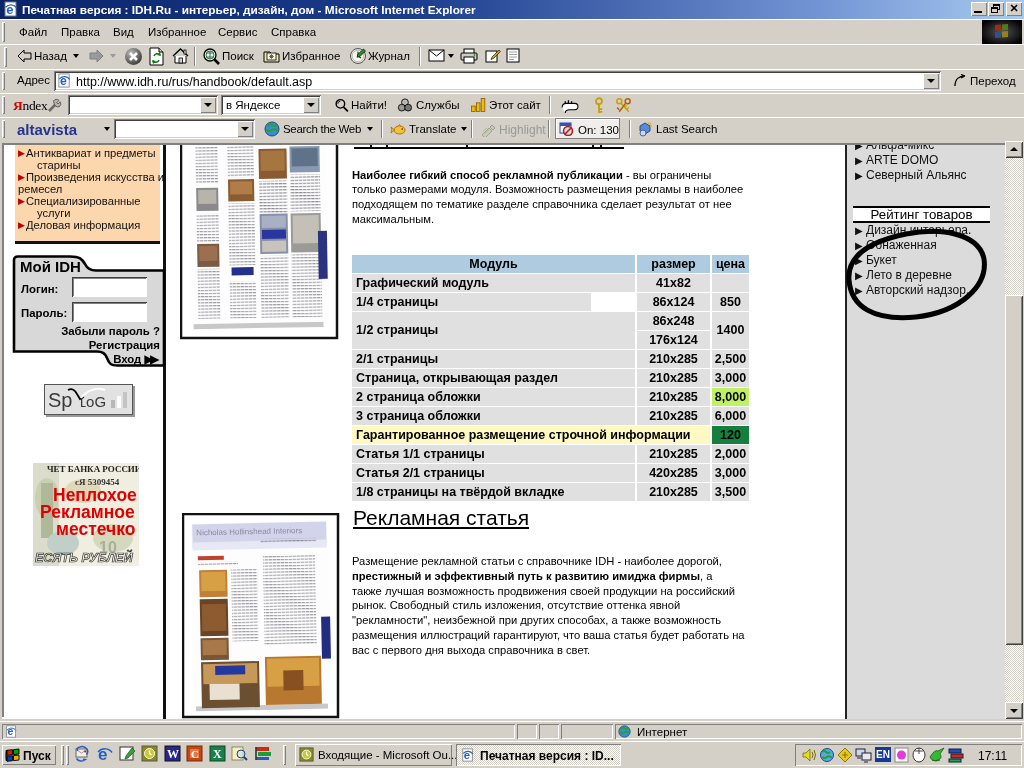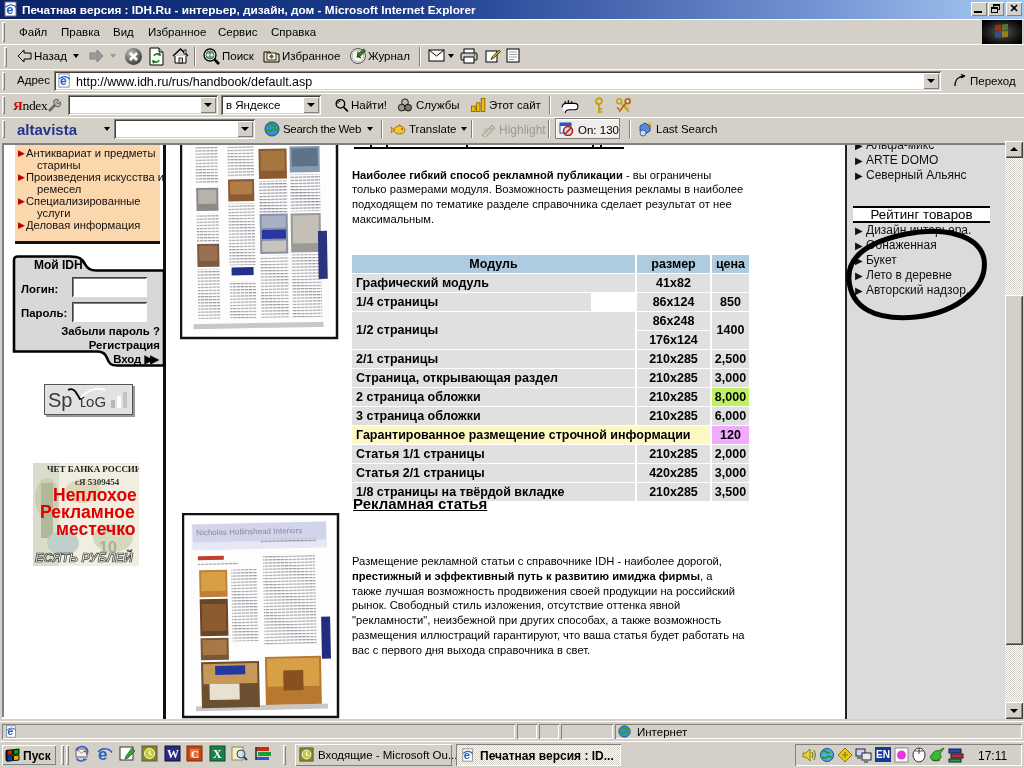--- a/index.html
+++ b/index.html
@@ -262,29 +262,29 @@
  <div class="ab" style="left:0;top:2px;width:2px;height:578px;background:#d4d0c8"></div>
  <div class="ab" style="left:2px;top:2px;width:1003px;height:576px;background:#fff;overflow:hidden" id="page">
   <div class="ab" style="left:0;top:0;width:1003px;height:2px;background:#808080;z-index:6"></div>
   <div class="ab" style="left:0;top:0;width:2px;height:574px;background:#808080;z-index:6"></div>
 
   <div class="ab" style="left:13px;top:2px;width:145px;height:96px;background:#fcd6ac"></div>
   <div class="ab" style="left:13px;top:98px;width:145px;height:3px;background:#111"></div>
   <div class="ab" style="left:161px;top:0;width:3px;height:576px;background:#111"></div>
   <div class="ab" style="left:16px;top:4px;font-size:11.2px;line-height:12px;color:#111;white-space:nowrap">
     <span class="bu">▶</span>Антиквариат и предметы<br><span style="margin-left:19px">старины</span><br>
-    <span class="bu">▶</span>Произведения искусства и<br><span style="margin-left:19px">ремесел</span><br>
+    <span class="bu">▶</span>Произведения искусства и<br><span style="">ремесел</span><br>
     <span class="bu">▶</span>Специализированные<br><span style="margin-left:19px">услуги</span><br>
     <span class="bu">▶</span>Деловая информация
   </div>
 
   <svg class="ab" style="left:9px;top:110px" width="154" height="116" viewBox="0 0 154 116">
     <path d="M3 7 Q3 3.5 7 3.5 L59 3.5 C69 3.5 71 6 74 11 Q77 17.5 85 17.5 L153 17.5 L153 112.5 L107 112.5 C99 112.5 98 110 96 105 Q94 98.5 86 98.5 L3 98.5 Z" fill="#d8d8d8" stroke="#000" stroke-width="2.6"></path>
   </svg>
-  <div class="ab" style="left:32px;top:115px;font-weight:bold;font-size:12px">Мой IDH</div>
+  <div class="ab" style="left:18px;top:115px;font-weight:bold;font-size:15px">Мой IDH</div>
   <div class="ab" style="left:19px;top:140px;font-weight:bold;font-size:11.4px">Логин:</div>
   <div class="ab" style="left:70px;top:134px;width:75px;height:20px;background:#fff;box-shadow:inset 1px 1px 0 #404040,inset -1px -1px 0 #fff,inset 2px 2px 0 #808080"></div>
   <div class="ab" style="left:19px;top:164px;font-weight:bold;font-size:11.4px">Пароль:</div>
   <div class="ab" style="left:70px;top:159px;width:75px;height:20px;background:#fff;box-shadow:inset 1px 1px 0 #404040,inset -1px -1px 0 #fff,inset 2px 2px 0 #808080"></div>
   <div class="ab" style="left:0;top:182px;width:158px;text-align:right;font-weight:bold;font-size:11.4px">Забыли пароль ?</div>
   <div class="ab" style="left:0;top:196px;width:158px;text-align:right;font-weight:bold;font-size:11.4px">Регистрация</div>
   <div class="ab" style="left:0;top:209px;width:154px;text-align:right;font-weight:bold;font-size:11.4px">Вход <span style="letter-spacing:-3px">▶▶</span></div>
 
   <div class="ab" style="left:42px;top:241px;width:89px;height:31px;background:#e2e2e2;border:1px solid #555;box-shadow:2px 2px 0 #999">
     <svg width="87" height="29" viewBox="0 0 87 29">
@@ -419,33 +419,33 @@
    <div class="ab" style="left:0;top:114px;width:283px;height:18px;background:#e0e0e0;padding:2px 0 0 4px">Страница, открывающая раздел</div>
    <div class="ab" style="left:285px;top:114px;width:73px;height:18px;background:#e0e0e0;text-align:center;padding-top:2px">210х285</div>
    <div class="ab" style="left:360px;top:114px;width:37px;height:18px;background:#e0e0e0;text-align:center;padding-top:2px">3,000</div>
    <div class="ab" style="left:0;top:133px;width:283px;height:18px;background:#e0e0e0;padding:2px 0 0 4px">2 страница обложки</div>
    <div class="ab" style="left:285px;top:133px;width:73px;height:18px;background:#e0e0e0;text-align:center;padding-top:2px">210х285</div>
    <div class="ab" style="left:360px;top:133px;width:37px;height:18px;background:#bef264;text-align:center;padding-top:2px">8,000</div>
    <div class="ab" style="left:0;top:152px;width:283px;height:18px;background:#e0e0e0;padding:2px 0 0 4px">3 страница обложки</div>
    <div class="ab" style="left:285px;top:152px;width:73px;height:18px;background:#e0e0e0;text-align:center;padding-top:2px">210х285</div>
    <div class="ab" style="left:360px;top:152px;width:37px;height:18px;background:#e0e0e0;text-align:center;padding-top:2px">6,000</div>
    <div class="ab" style="left:0;top:171px;width:358px;height:18px;background:#fef9c3;padding:2px 0 0 4px">Гарантированное размещение строчной информации</div>
-   <div class="ab" style="left:360px;top:171px;width:37px;height:18px;background:#f0abfc;text-align:center;padding-top:2px">120</div>
+   <div class="ab" style="left:360px;top:171px;width:37px;height:18px;background:#15803d;text-align:center;padding-top:2px">120</div>
    <div class="ab" style="left:0;top:190px;width:283px;height:18px;background:#e0e0e0;padding:2px 0 0 4px">Статья 1/1 страницы</div>
    <div class="ab" style="left:285px;top:190px;width:73px;height:18px;background:#e0e0e0;text-align:center;padding-top:2px">210х285</div>
    <div class="ab" style="left:360px;top:190px;width:37px;height:18px;background:#e0e0e0;text-align:center;padding-top:2px">2,000</div>
    <div class="ab" style="left:0;top:209px;width:283px;height:18px;background:#e0e0e0;padding:2px 0 0 4px">Статья 2/1 страницы</div>
    <div class="ab" style="left:285px;top:209px;width:73px;height:18px;background:#e0e0e0;text-align:center;padding-top:2px">420х285</div>
    <div class="ab" style="left:360px;top:209px;width:37px;height:18px;background:#e0e0e0;text-align:center;padding-top:2px">3,000</div>
    <div class="ab" style="left:0;top:228px;width:283px;height:18px;background:#e0e0e0;padding:2px 0 0 4px">1/8 страницы на твёрдой вкладке</div>
    <div class="ab" style="left:285px;top:228px;width:73px;height:18px;background:#e0e0e0;text-align:center;padding-top:2px">210х285</div>
    <div class="ab" style="left:360px;top:228px;width:37px;height:18px;background:#e0e0e0;text-align:center;padding-top:2px">3,500</div>
   </div>
 
-  <div class="ab" style="left:351px;top:352px;font-size:15px;font-weight:bold;text-decoration:underline">Рекламная статья</div>
+  <div class="ab" style="left:351px;top:363px;font-size:21px;font-weight:normal;text-decoration:underline">Рекламная статья</div>
 
   <div class="ab" style="left:350px;top:411px;font-size:11.2px;line-height:14.8px;color:#000;white-space:nowrap">Размещение рекламной статьи с справочнике IDH - наиболее дорогой,<br><b>престижный и эффективный путь к развитию имиджа фирмы</b>, а<br>также лучшая возможность продвижения своей продукции на российский<br>рынок. Свободный стиль изложения, отсутствие оттенка явной<br>"рекламности", неизбежной при других способах, а также возможность<br>размещения иллюстраций гарантируют, что ваша статья будет работать на<br>вас с первого дня выхода справочника в свет.</div>
 
   <div class="ab" style="left:843px;top:0;width:2px;height:576px;background:#222"></div>
   <div class="ab" style="left:845px;top:0;width:158px;height:576px;background:#dbdbdb"></div>
   <div class="ab" style="left:853px;top:-5px;width:150px;font-size:12px;line-height:14px;color:#111;white-space:nowrap">
    <span class="bu2">▶</span>Альфа-микс<br>
    <span class="bu2">▶</span>ARTE DOMO<br>
    <span class="bu2">▶</span>Северный Альянс
   </div>

